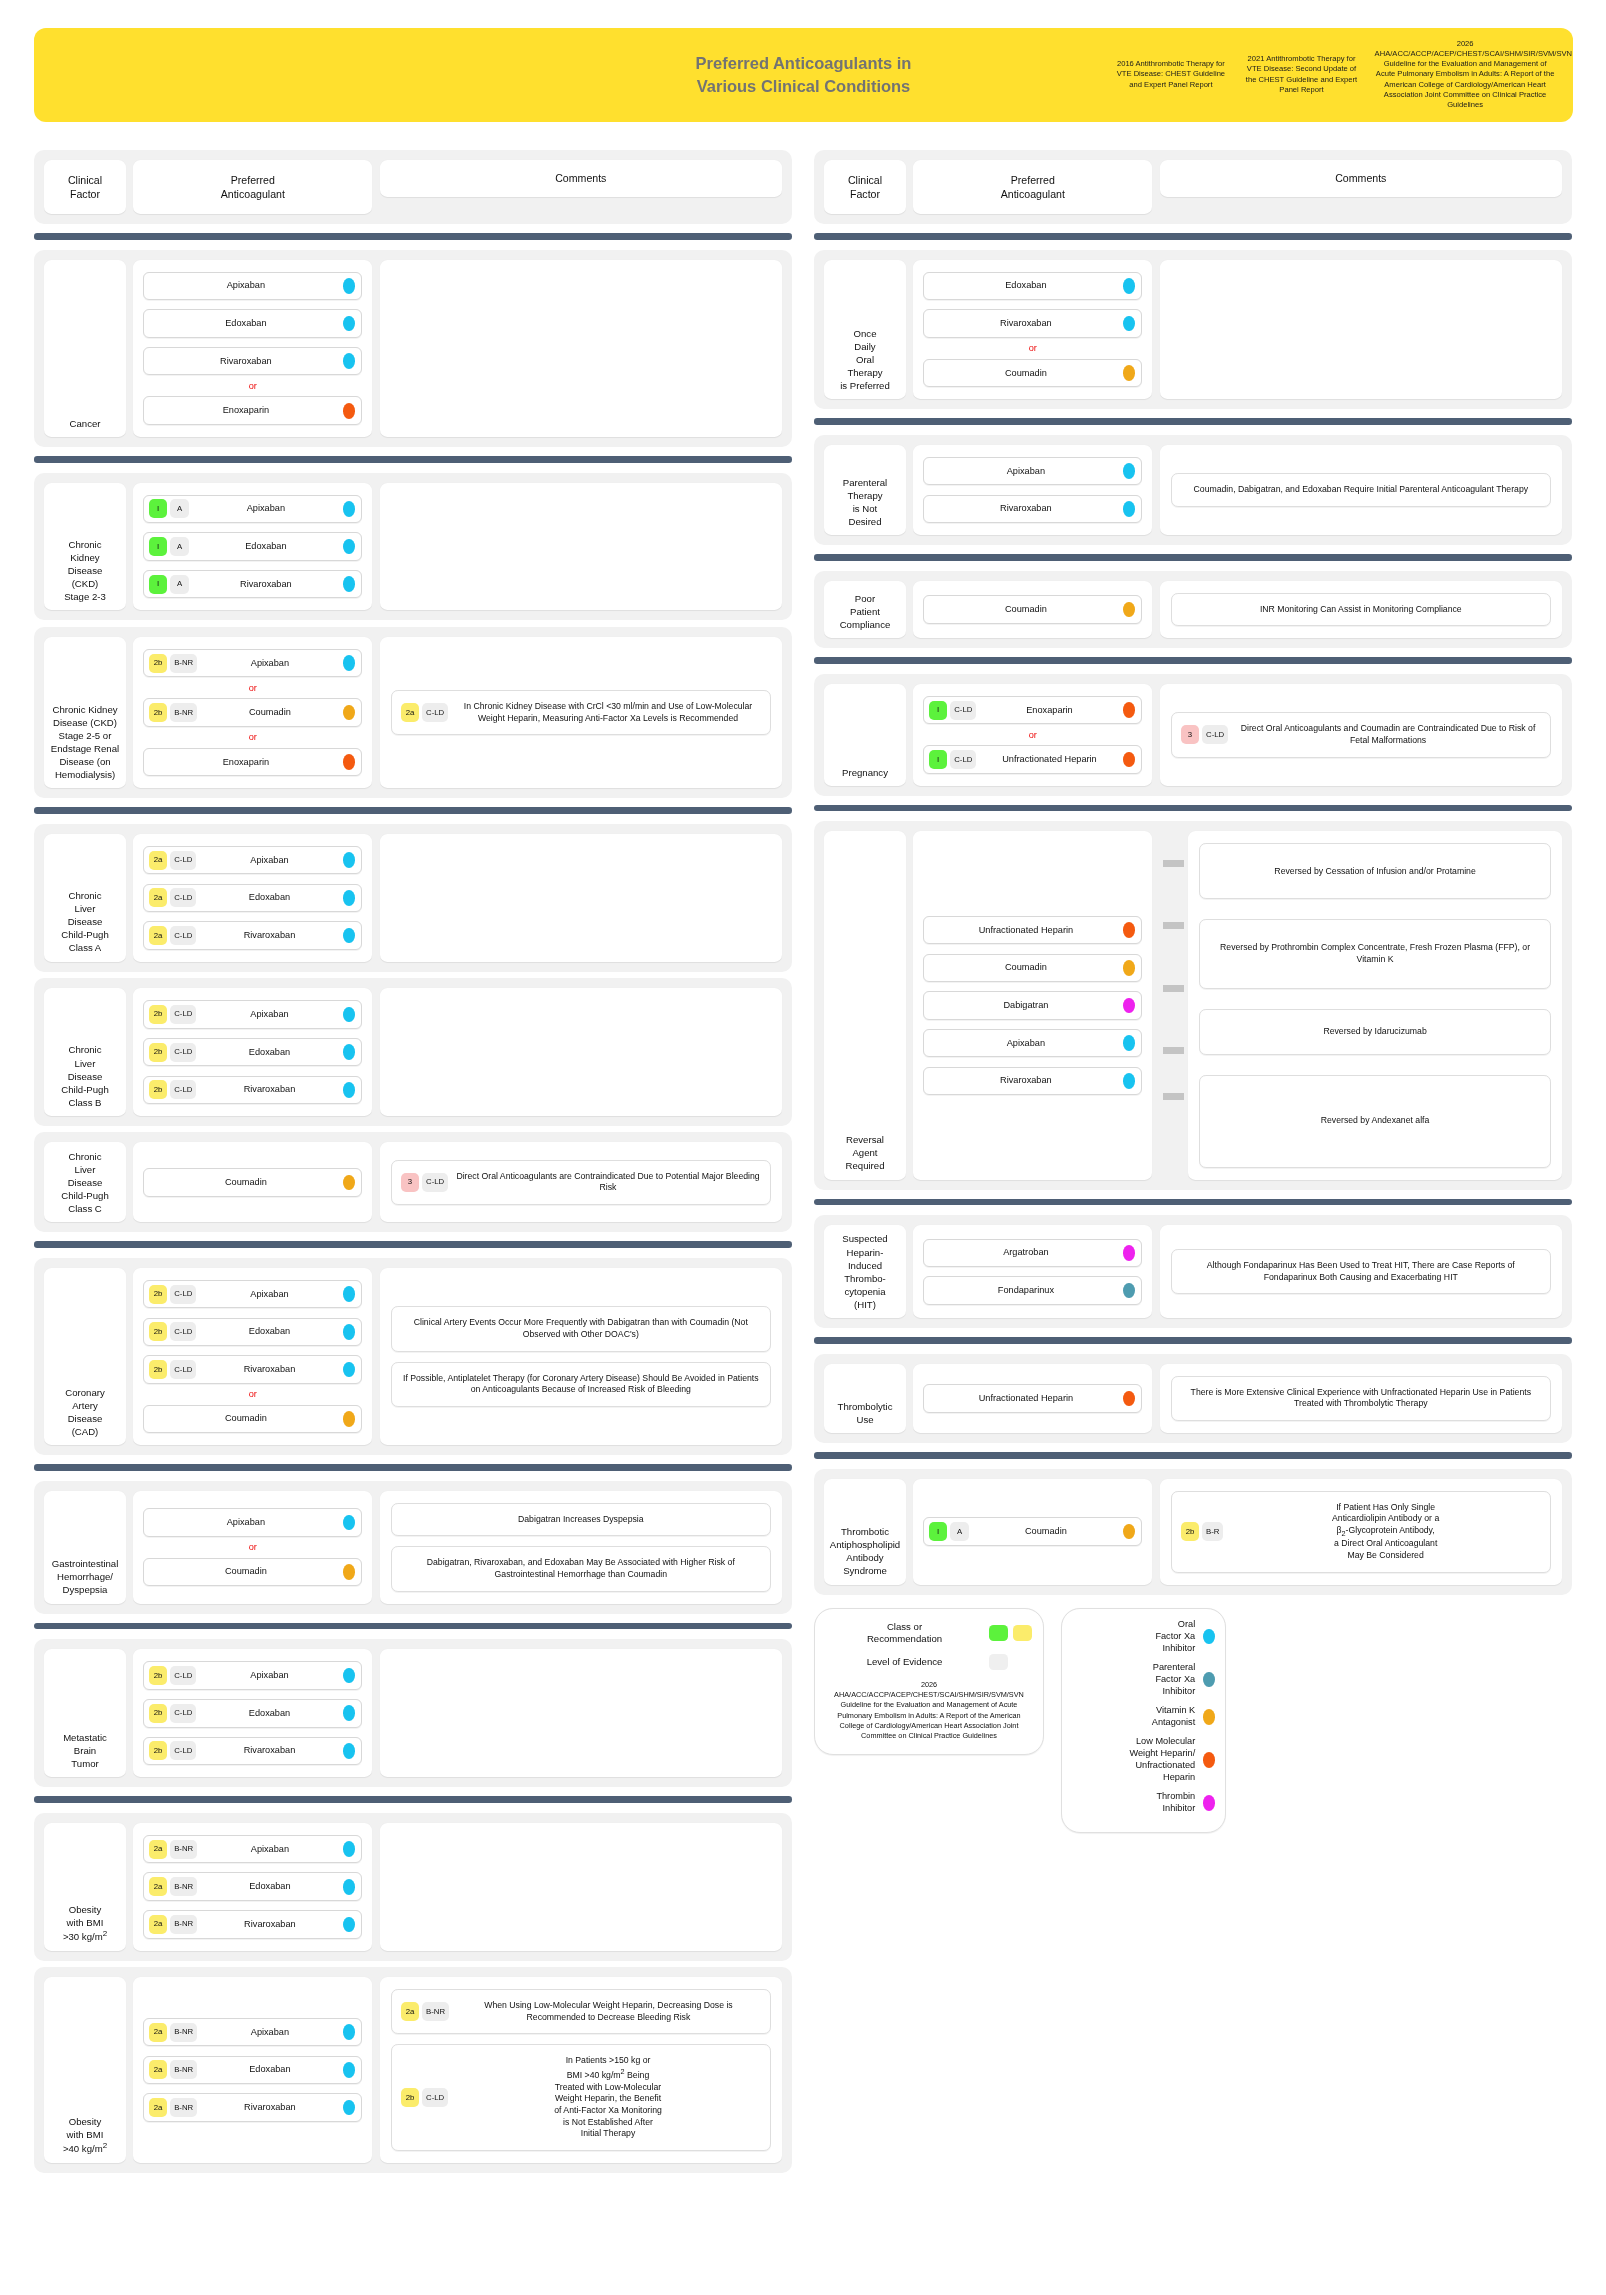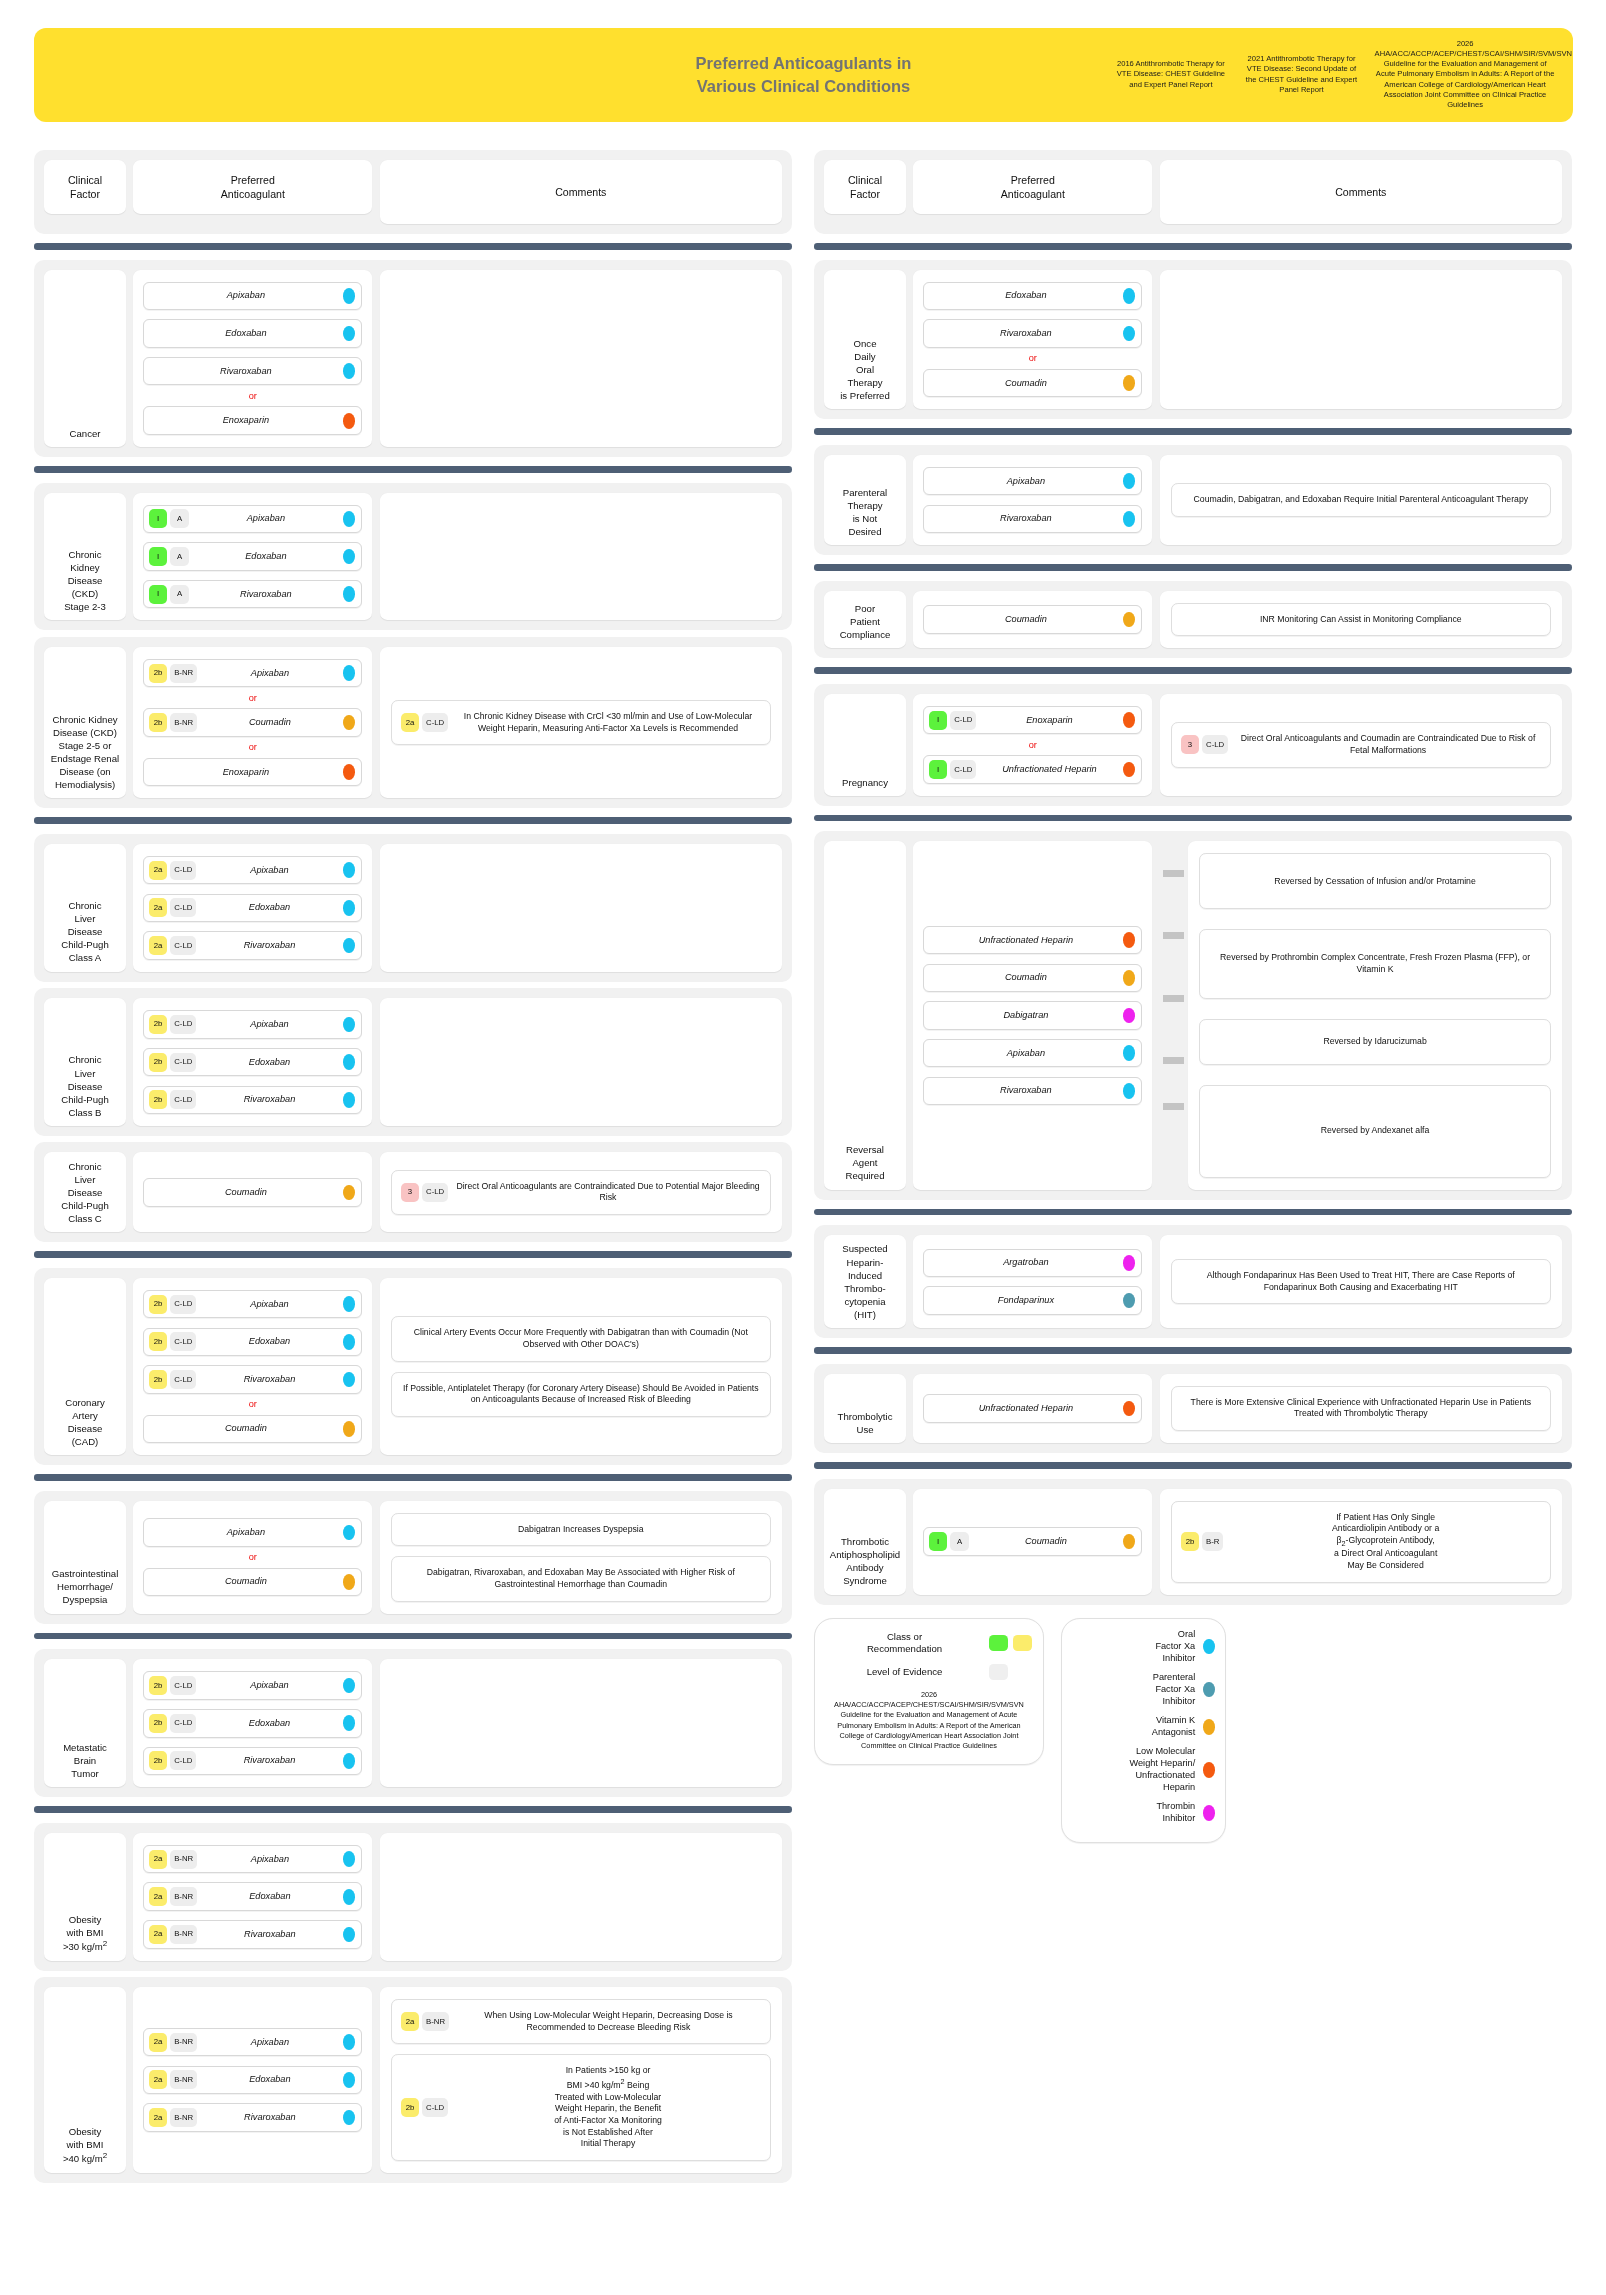--- a/index.html
+++ b/index.html
@@ -63,21 +63,21 @@
   }
   .c-factor { width: 82px; flex: none; display:flex; align-items:flex-end; justify-content:center; padding: 7.3px 3.7px; }
   .c-drug   { width: 239px; flex: none; padding: 12px 10px; display:flex; flex-direction:column; justify-content:center; }
   .c-comm   { flex: 1; padding: 12px 11px; display:flex; flex-direction:column; justify-content:center; gap: 10px; }
 
   .factor-text { font-size: 9.6px; line-height: 1.36; text-align: center; }
 
   
   .hdr .cell { display:flex; align-items:center; justify-content:center; padding: 16.5px 4.6px; }
   .hdr .c-factor, .hdr .c-drug { height: 54px; }
-  .hdr .c-comm { height: 64px; }
+  .hdr .c-comm { height: 37px; }
   .hdr-text { font-size: 10.6px; line-height:1.35; text-align:center; }
 
   
   .sep {
     height: 6.4px;
     background: #4e5f75;
     border-radius: 3.2px;
     margin: 9.2px 0 10px 0;
   }
 
@@ -105,21 +105,20 @@
   .bdg.cls-green { background: #5cf23c; }
   .bdg.cls-yellow{ background: #fbec6b; }
   .bdg.cls-red   { background: #f9c3c3; }
   .bdg.loe       { background: #ededed; }
   .pill-label {
     flex: 1;
     text-align: center;
     font-size: 9.2px;
     line-height: 1.2;
     padding: 0 3.7px;
-    font-style: italic;
   }
   .dot {
     flex: none;
     width: 12px; height: 15.6px;
     border-radius: 50%;
   }
   .dot.oralxa   { background: #18c3f0; }
   .dot.parenxa  { background: #4e9cb0; }
   .dot.vitk     { background: #f0a819; }
   .dot.lmwh     { background: #f45a10; }

